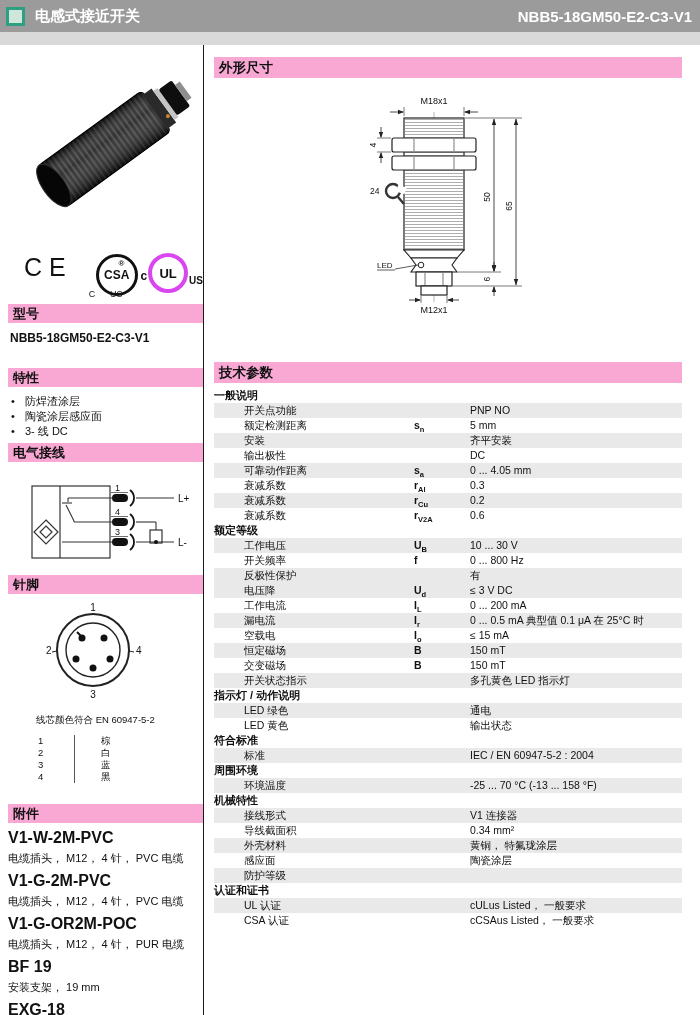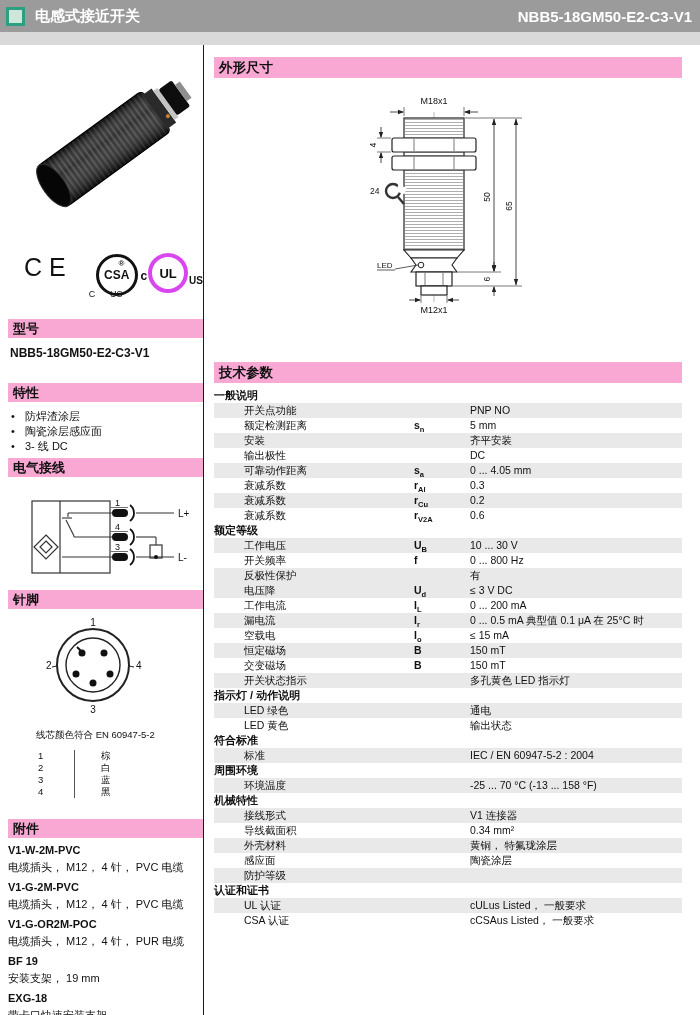--- a/index.html
+++ b/index.html
@@ -43,21 +43,21 @@
   .m-wiring{margin-top:4px;}
   .wiringsvg{display:block;margin:18px 0 0 8px;}
   .m-pins{margin-top:3px;}
   .pinsvg{display:block;margin:8px 0 0 30px;}
   .wire-note{margin:12px 0 0 28px;font-size:9.5px;}
   .wiretbl{margin:8px 0 0 30px;font-size:9.5px;}
   .wrow{display:flex;height:12px;line-height:12px;}
   .wpin{width:36px;}
   .wcol{border-left:1px solid #555;padding-left:26px;}
   .m-acc{margin-top:21px;}
-  .acc-name{font-weight:bold;font-size:11px;margin-top:6px;}
+  .acc-name{font-weight:bold;font-size:16px;margin-top:6px;}
   .acc-desc{font-size:11px;margin-top:4px;}
   
   .dimsvg{display:block;margin:16px 0 0 150px;}
   .m-tech{margin-top:46px;}
   .techtbl{margin-top:5px;}
   .tsec-head{font-weight:bold;font-size:11px;height:15px;line-height:15px;}
   .trow{display:flex;height:15px;line-height:15px;font-size:10.5px;}
   .trow.shaded{background:#e9e9e9;}
   .tlabel{width:200px;padding-left:30px;box-sizing:border-box;white-space:nowrap;}
   .tsym{width:56px;font-weight:bold;white-space:nowrap;}
@@ -112,21 +112,21 @@
         <span class="csa-c">C</span>
         <span class="csa-us">US</span>
       </span>
       <span class="ul">
         <span class="ul-c">c</span>
         <span class="ul-circle">UL</span>
         <span class="ul-us">US</span>
       </span>
     </div>
 
-    <div class="secbar" style="margin-top:20px;">型号</div>
+    <div class="secbar" style="margin-top:5px;">型号</div>
     <div class="model-val">NBB5-18GM50-E2-C3-V1</div>
 
     <div class="secbar m-features">特性</div>
     <div class="featlist" id="features-list">
         <div class="feat">
           <span class="bullet">•</span>
           <span>防焊渣涂层</span>
         </div>
         <div class="feat">
           <span class="bullet">•</span>

